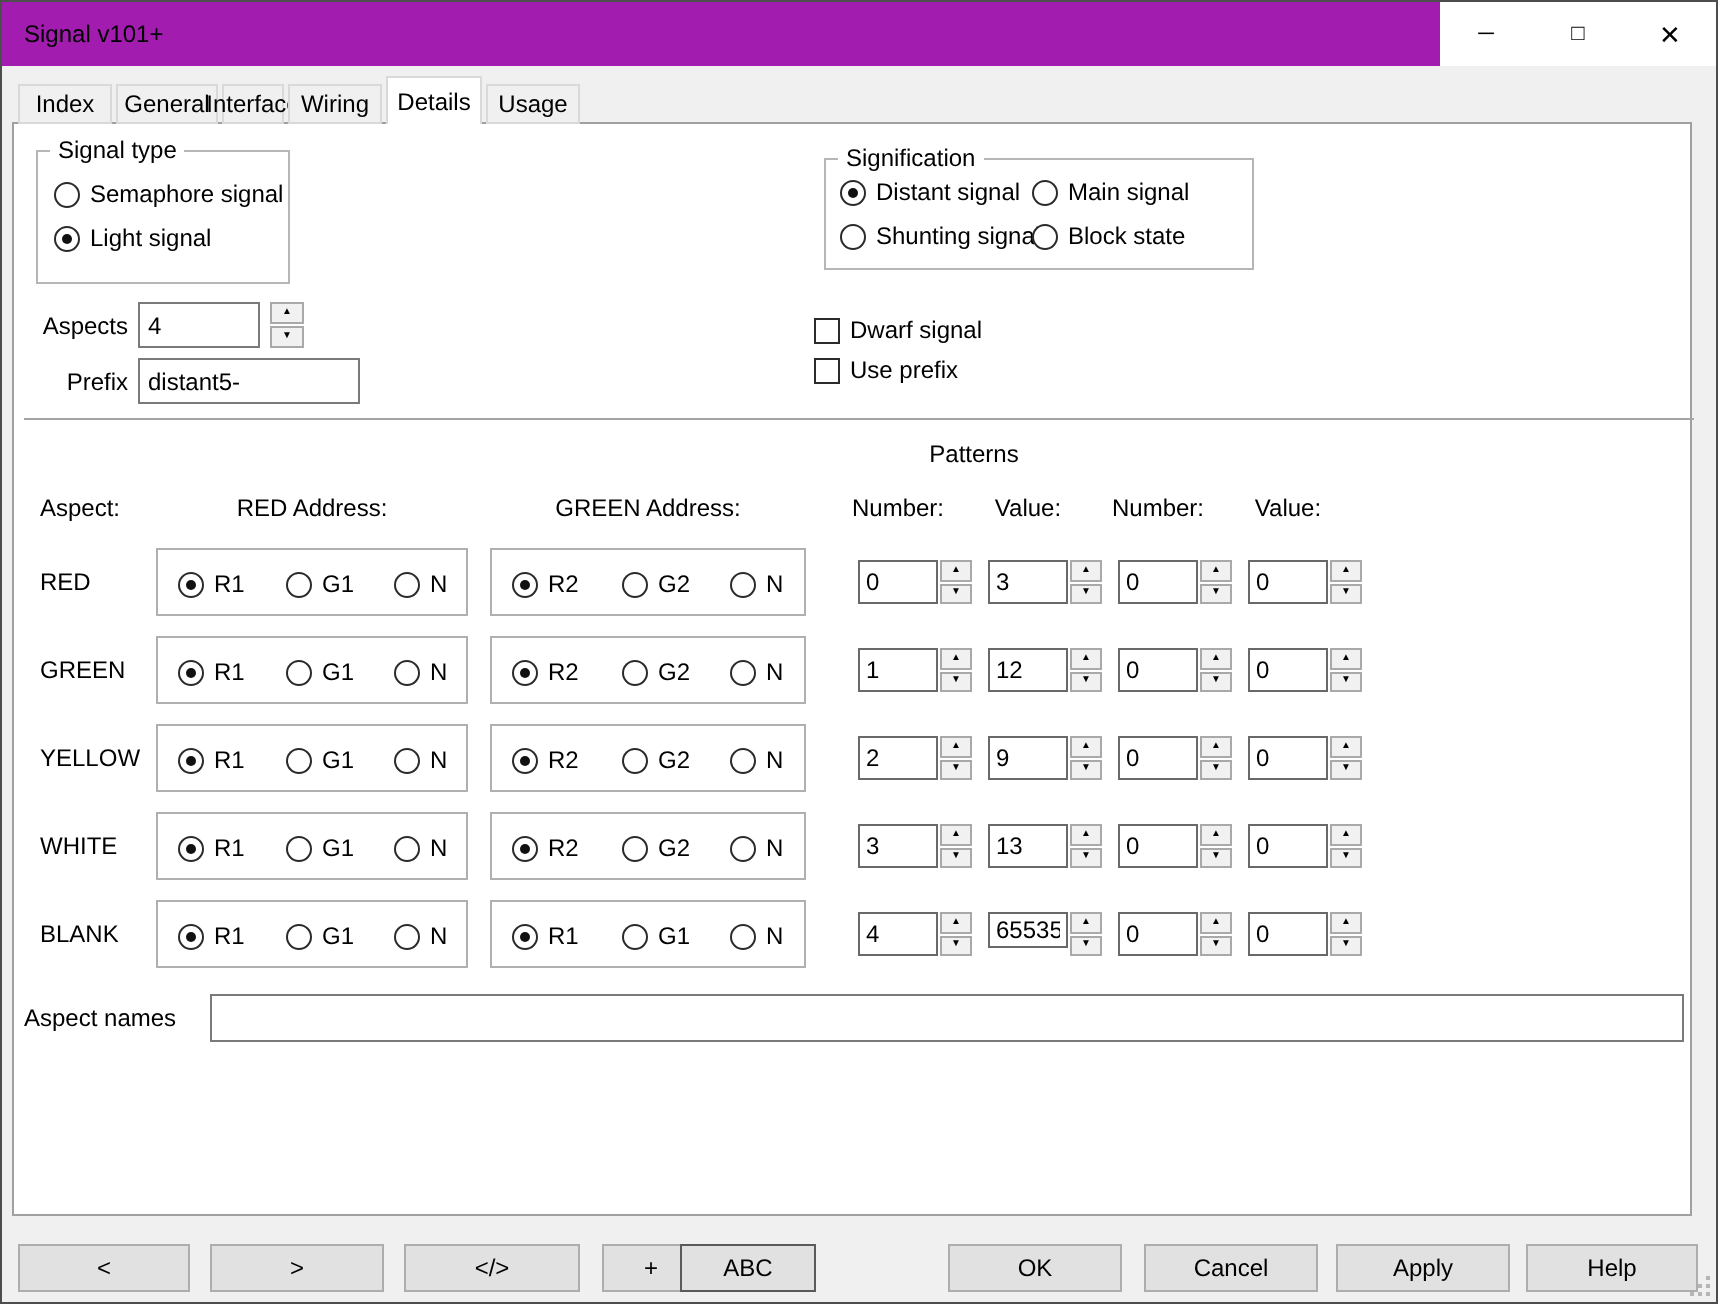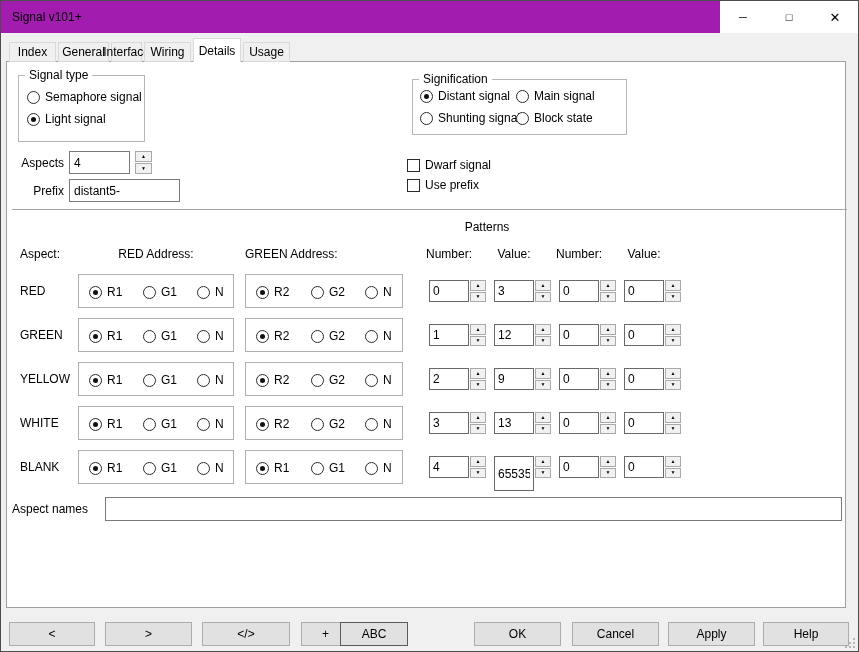--- a/index.html
+++ b/index.html
@@ -124,21 +124,21 @@
     <span class="opt" style="left:400px;top:116px">
       <span class="checkbox"></span>
       <span>Use prefix</span>
     </span>
 
     <div class="sep"></div>
 
     <div class="pat-title">Patterns</div>
     <span class="hdr" style="left:13px">Aspect:</span>
     <span class="hdr" style="left:71px;width:156px;text-align:center">RED Address:</span>
-    <span class="hdr" style="left:238px;width:158px;">GREEN Address:</span>
+    <span class="hdr" style="left:238px;width:158px;text-align:center">GREEN Address:</span>
     <span class="hdr" style="left:402px;width:80px;text-align:center">Number:</span>
     <span class="hdr" style="left:467px;width:80px;text-align:center">Value:</span>
     <span class="hdr" style="left:532px;width:80px;text-align:center">Number:</span>
     <span class="hdr" style="left:597px;width:80px;text-align:center">Value:</span>
 
     <div class="prow" style="top:212px">
       <span class="rowlabel">RED</span>
       <div class="rgroup" style="left:71px;width:156px">
         <span class="opt" style="left:10px;top:10px">
             <span class="radio checked"></span>
@@ -408,21 +408,21 @@
           </span>
       </div>
       <span class="spingroup" style="left:422px">
           <input class="field num" style="width: 40px; height: 22px;" value="4">
           <span class="updown">
             <button class="spin">▲</button>
             <button class="spin">▼</button>
           </span>
         </span>
       <span class="spingroup" style="left:487px">
-          <input class="field num" style="width: 40px; height: 35px;" value="65535">
+          <input class="field num" style="width: 40px; height: 18px;" value="65535">
           <span class="updown">
             <button class="spin">▲</button>
             <button class="spin">▼</button>
           </span>
         </span>
       <span class="spingroup" style="left:552px">
           <input class="field num" style="width: 40px; height: 22px;" value="0">
           <span class="updown">
             <button class="spin">▲</button>
             <button class="spin">▼</button>

